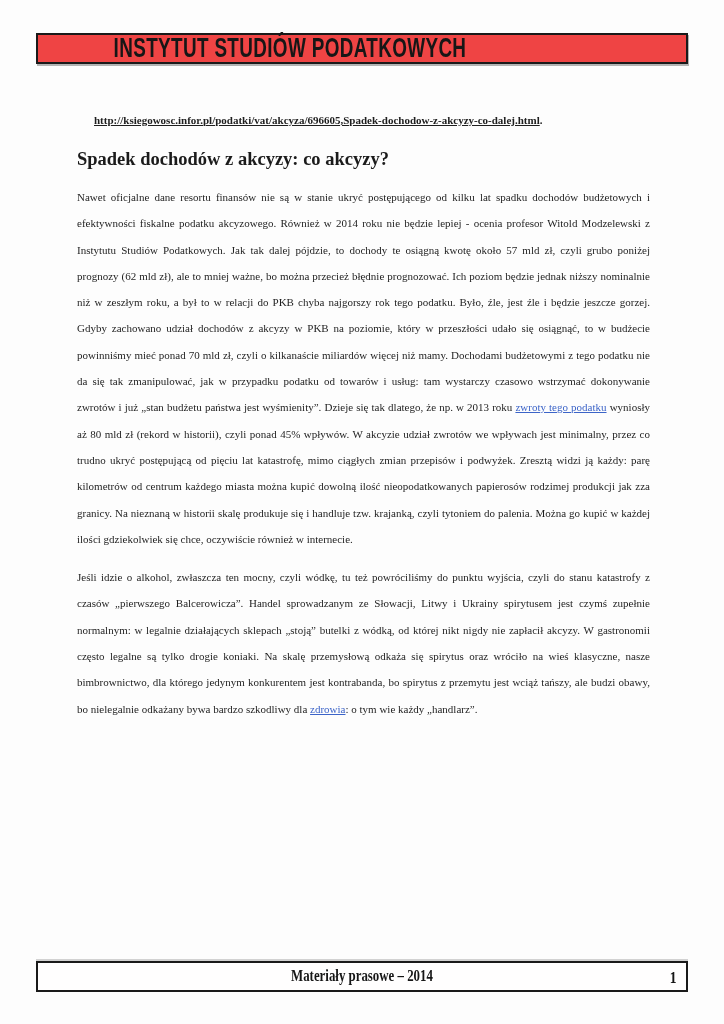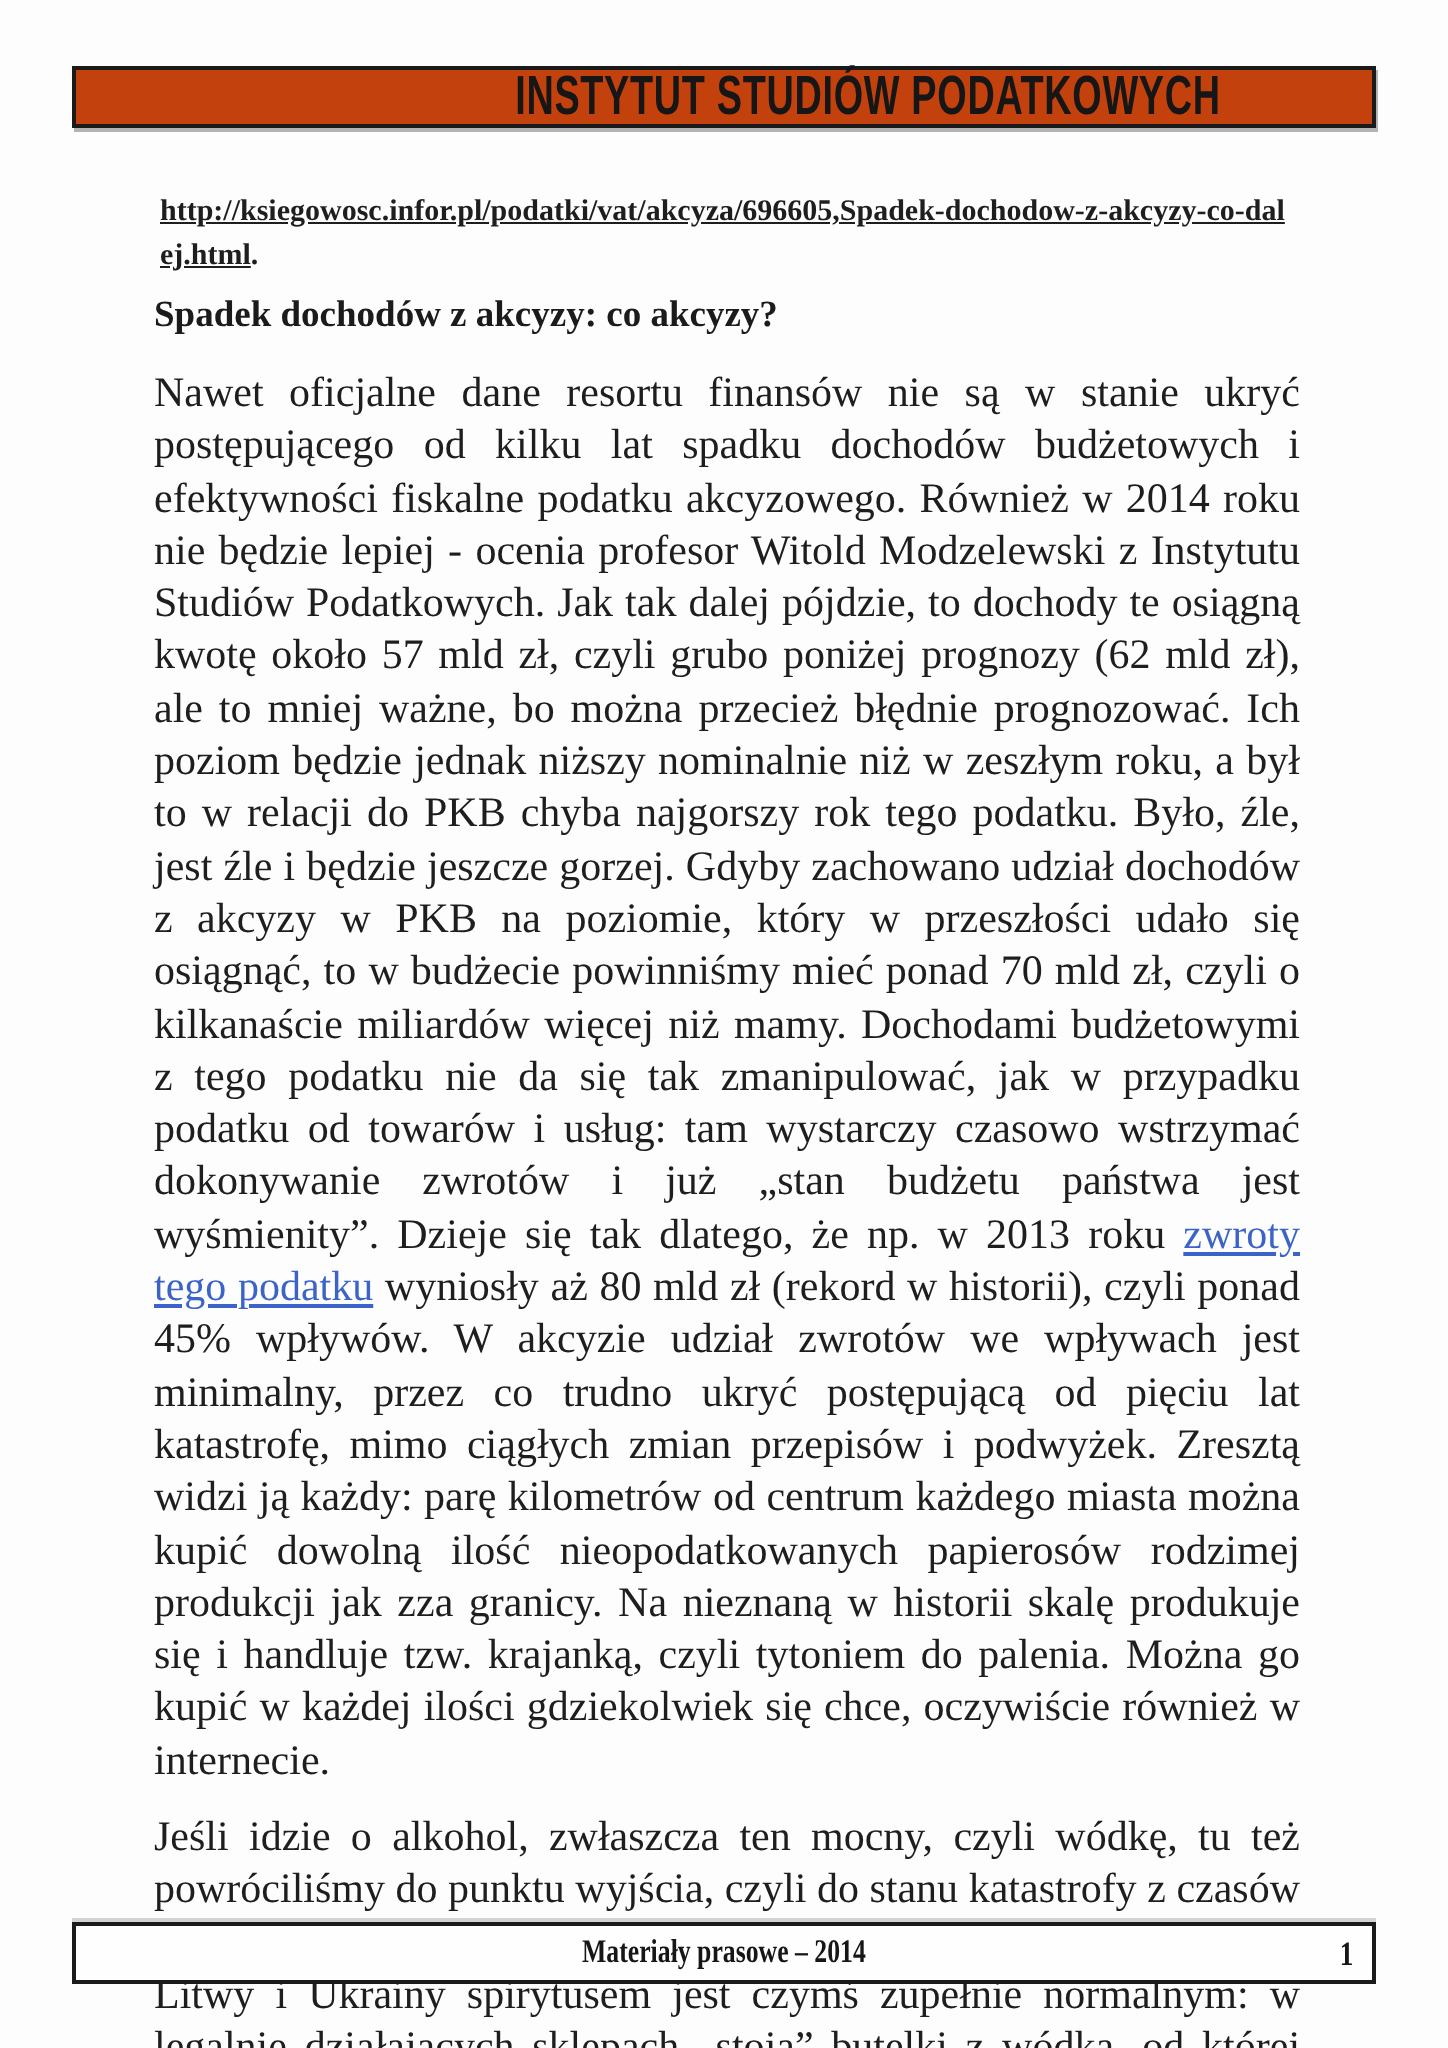--- a/index.html
+++ b/index.html
@@ -16,24 +16,24 @@
   }
 
   
   .banner {
     position: absolute;
     left: 36px;
     top: 33px;
     width: 648px;
     height: 27px;
     border: 2px solid #1a1a1a;
-    background: #c2410c;
+    background: #ef4444;
     display: flex;
     align-items: center;
-    justify-content: flex-end;
+    justify-content: flex-start;
     box-shadow: 1px 2px 0 rgba(40,40,40,0.35);
   }
   .banner-title {
     font-family: "Liberation Sans", sans-serif;
     font-weight: bold;
     font-size: 27px;
     line-height: 1;
     white-space: nowrap;
     display: inline-block;
     transform: scaleX(0.70) scaleY(1.02);
@@ -42,44 +42,44 @@
   }
 
   
   .content {
     position: absolute;
     left: 77px;
     top: 92px;
     width: 573px;
   }
   .source {
-    margin: 3px;
+    margin: 17px;
     font-weight: bold;
-    font-size: 15px;
+    font-size: 11px;
     line-height: 22px;
   }
   .source-url {
     color: inherit;
     text-decoration: underline;
     word-break: break-all;
     cursor: pointer;
   }
   .source-suffix { text-decoration: none; }
 
   .article-title {
     margin: 8px 0 0 0;
     font-size: 18.5px;
     line-height: 22px;
     font-weight: bold;
     color: #1b1b1b;
   }
 
   .body-paragraph {
     margin: 14px 0 0 0;
-    font-size: 21px;
+    font-size: 11px;
     line-height: 26.3px;
     text-align: justify;
     color: #1e1e1e;
   }
   .body-paragraph + .body-paragraph { margin-top: 12px; }
 
   .text-link {
     color: var(--link-color);
     text-decoration: underline;
     cursor: pointer;

